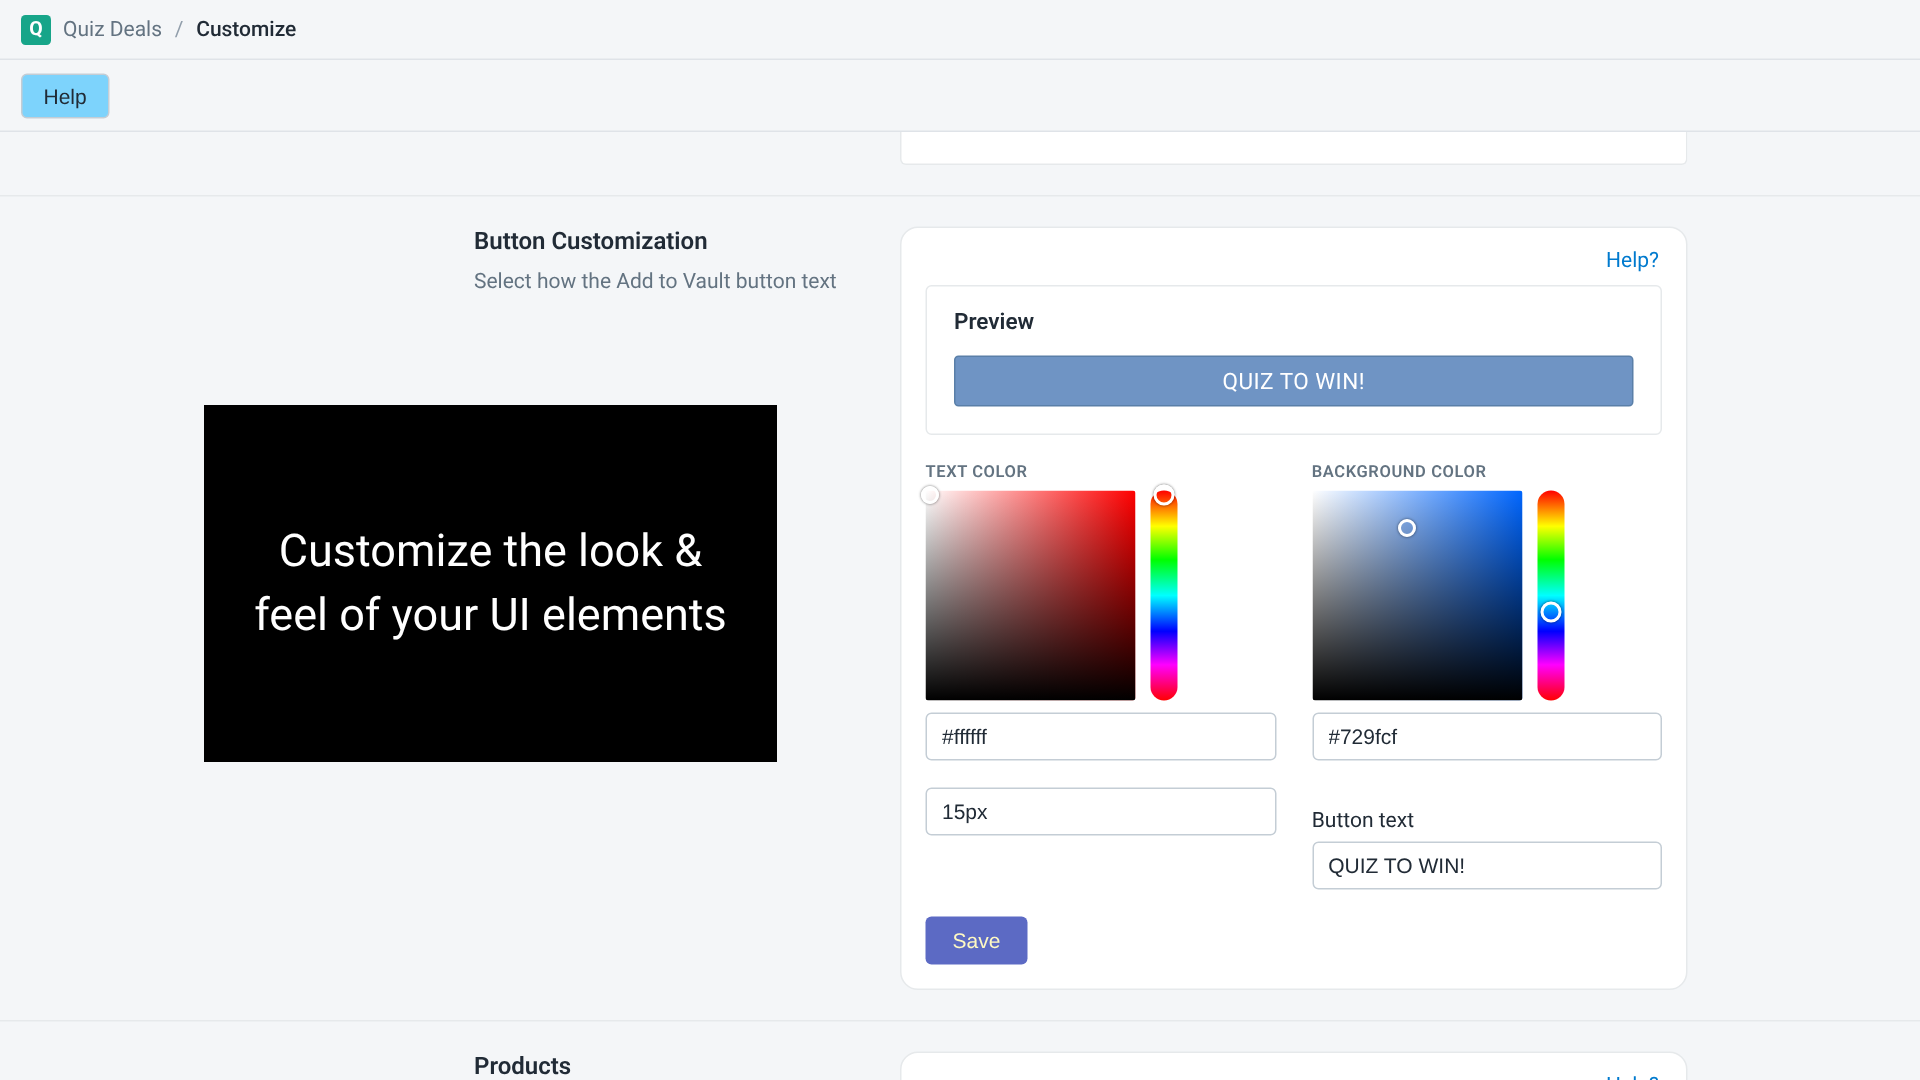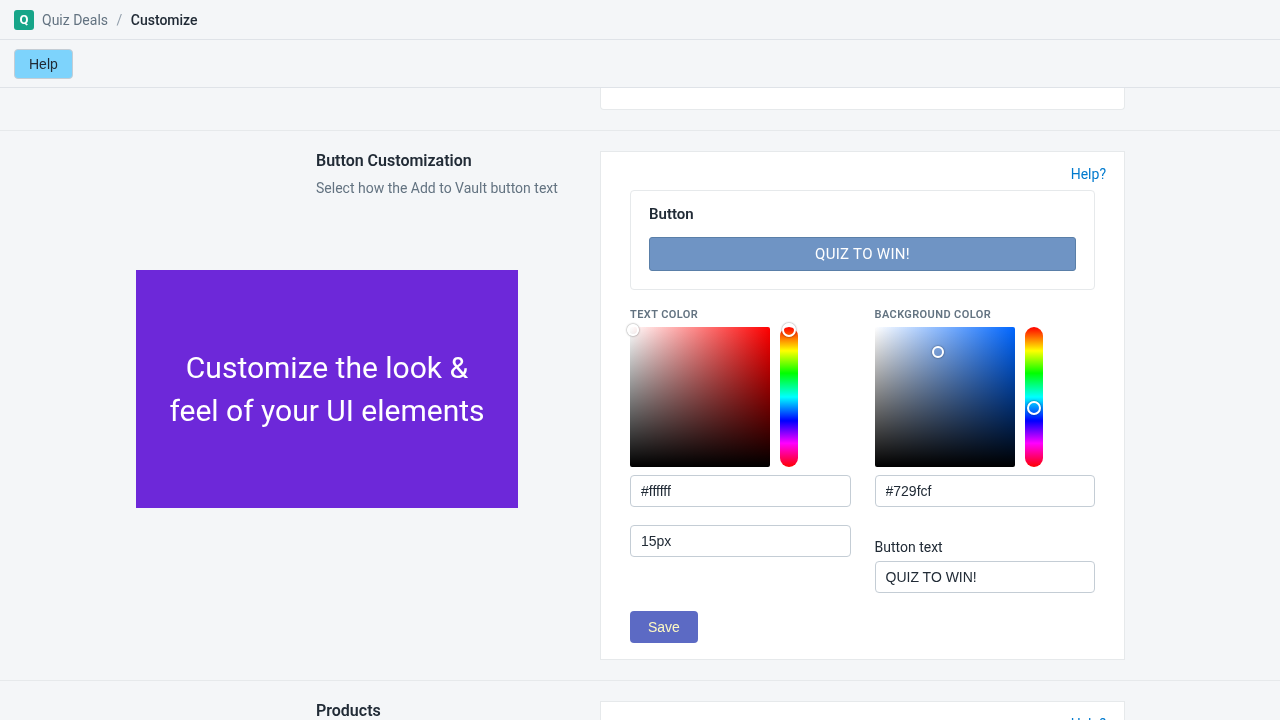--- a/index.html
+++ b/index.html
@@ -11,40 +11,40 @@
   .crumb .current { color: #212b36; font-weight: 500; }
   .toolbar { height: 48px; border-bottom: 1px solid #dfe3e8; display: flex; align-items: center; padding: 0 14px; }
   .btn-outline { background: #7dd3fc; border: 1px solid #c4cdd5; border-radius: 4px; padding: 6px 14px; font-size: 14px; color: #212b36; cursor: pointer; }
   .page { position: relative; height: calc(720px - 88px); overflow: hidden; }
   .section-row { display: flex; padding: 20px 0; border-top: 1px solid #e6e9eb; }
   .section-row.first { border-top: none; padding-top: 0; }
   .left-col { width: 600px; padding: 0 28px 0 316px; }
   .right-col { flex: 1; padding-right: 155px; }
   .section-title { font-size: 16px; font-weight: 600; color: #212b36; margin-bottom: 10px; }
   .section-sub { font-size: 14px; color: #637381; }
-  .card { background: #fff; border: 1px solid #e6e9eb; border-radius: 0; padding: 16px 29px; position: relative; }
+  .card { background: #fff; border: 1px solid #e6e9eb; border-radius: 12px; padding: 16px 16px; position: relative; }
   .card.tiny { height: 22px; padding: 0; border-top: none; border-radius: 0 0 4px 4px; }
   .help-link { position: absolute; right: 18px; top: 14px; color: #007ace; font-size: 14px; cursor: pointer; }
   .preview-box { border: 1px solid #e6e9eb; border-radius: 4px; padding: 14px 18px 18px; margin-top: 22px; }
   .preview-title { font-size: 15px; font-weight: 600; margin-bottom: 14px; }
   .preview-btn { width: 100%; background: #6f94c4; color: #fff; border: 1px solid #5a7fa8; border-radius: 3px; height: 34px; font-size: 15px; letter-spacing: .3px; display:flex; align-items:center; justify-content:center; }
   .two-col { display: flex; gap: 24px; margin-top: 18px; }
   .picker-col { flex: 1; }
   .picker-label { font-size: 11px; letter-spacing: .4px; color: #637381; font-weight: 600; margin-bottom: 6px; }
   .picker-wrap { display: flex; gap: 10px; }
   .sat-val { width: 140px; height: 140px; position: relative; border-radius: 2px; }
   .sat-val.red { background: linear-gradient(to top, #000, transparent), linear-gradient(to right, #fff, #ff0000); }
   .sat-val.blue { background: linear-gradient(to top, #000, transparent), linear-gradient(to right, #fff, #0066ff); }
   .sv-thumb { position: absolute; width: 12px; height: 12px; border: 2px solid #fff; border-radius: 50%; transform: translate(-50%,-50%); box-shadow: 0 0 2px rgba(0,0,0,.6); }
   .hue { width: 18px; height: 140px; border-radius: 9px; position: relative; background: linear-gradient(to bottom, #ff0000 0%, #ffff00 17%, #00ff00 33%, #00ffff 50%, #0000ff 67%, #ff00ff 83%, #ff0000 100%); }
   .hue-thumb { position: absolute; left: 50%; width: 14px; height: 14px; border: 2px solid #fff; background: transparent; border-radius: 50%; transform: translate(-50%,-50%); box-shadow: 0 0 2px rgba(0,0,0,.6); }
   .text-input { width: 100%; border: 1px solid #c4cdd5; border-radius: 4px; padding: 7px 10px; font-size: 14px; color: #212b36; margin-top: 8px; }
   .field-label { font-size: 14px; color: #212b36; margin-bottom: 6px; margin-top: 14px; }
   .save-btn { background: #5c6ac4; color: #fef9c3; border: none; border-radius: 4px; padding: 8px 18px; font-size: 14px; margin-top: 18px; cursor: pointer; }
-  .promo { position: absolute; left: 136px; top: 182px; width: 382px; height: 238px; background: #6d28d9; color: #fff; display: flex; align-items: center; justify-content: center; text-align: center; padding: 30px; font-size: 30px; line-height: 1.45; font-weight: 400; z-index: 5; }
+  .promo { position: absolute; left: 136px; top: 182px; width: 382px; height: 238px; background: #000000; color: #fff; display: flex; align-items: center; justify-content: center; text-align: center; padding: 30px; font-size: 30px; line-height: 1.45; font-weight: 400; z-index: 5; }
 </style>
 </head>
 <body>
 
 <div class="topbar">
   <div class="app-icon">Q</div>
   <div class="crumb">
     <span>Quiz Deals</span>
     <span class="slash">/</span>
     <span class="current">Customize</span>
@@ -67,21 +67,21 @@
   <div class="section-row">
     <div class="left-col">
       <div class="section-title">Button Customization</div>
       <div class="section-sub">Select how the Add to Vault button text</div>
     </div>
     <div class="right-col">
       <div class="card">
         <span class="help-link">Help?</span>
 
         <div class="preview-box">
-          <div class="preview-title">Button</div>
+          <div class="preview-title">Preview</div>
           <div class="preview-btn">QUIZ TO WIN!</div>
         </div>
 
         <div class="two-col">
           <div class="picker-col">
             <div class="picker-label">TEXT COLOR</div>
             <div class="picker-wrap">
               <div class="sat-val red">
                 <div class="sv-thumb" style="left:2%;top:2%;"></div>
               </div>

